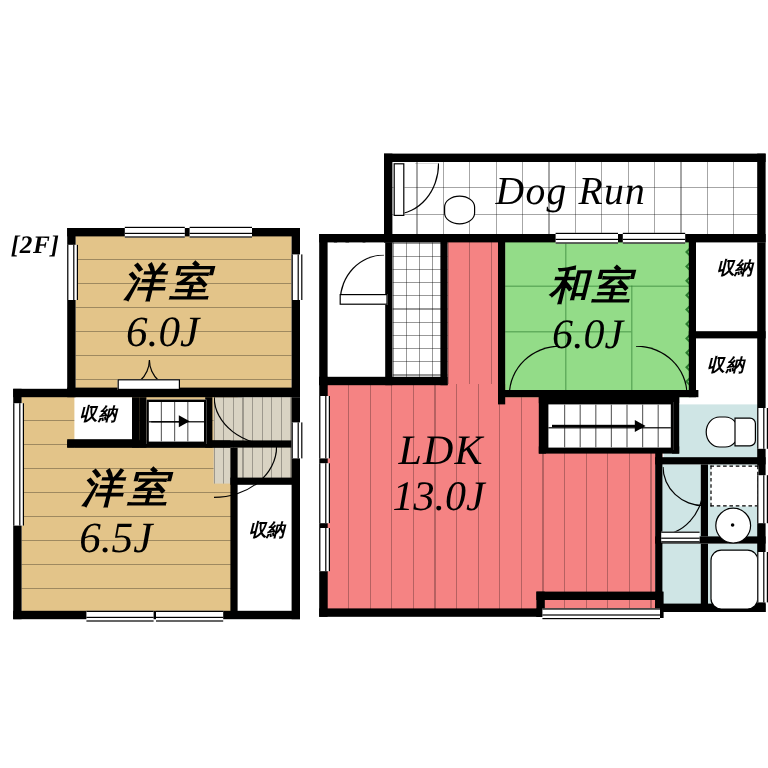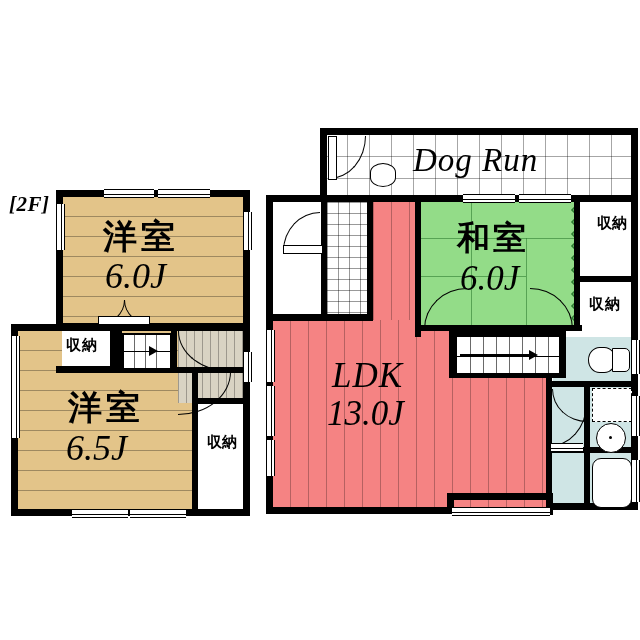--- a/index.html
+++ b/index.html
@@ -8,21 +8,21 @@
   #stage{position:relative;width:640px;height:640px;background:#fff;}
 
   
   .wall{position:absolute;background:#000;}
   .room{position:absolute;box-sizing:border-box;}
   .lbl{position:absolute;white-space:pre;line-height:1.05;
        font-family:"Liberation Serif","DejaVu Serif",serif;
        color:#000;pointer-events:none;}
   .floorTag{font-style:italic;font-weight:700;font-size:21px;letter-spacing:.5px;}
   .roomName{font-weight:400;text-align:center;}
-  .jp{font-family:"DejaVu Serif","Liberation Serif",serif;font-weight:700;}
+  .jp{font-family:"DejaVu Serif","Liberation Serif",serif;font-weight:700;font-style:italic;}
   .num{font-style:italic;font-weight:400;}
 
   
   .woodH{background:
       repeating-linear-gradient(to bottom,
         rgba(0,0,0,.30) 0 1px, rgba(0,0,0,0) 1px 20px),
       #E3C489;}
   .woodGrey{background:
       repeating-linear-gradient(to right,
         rgba(0,0,0,.28) 0 1px, rgba(0,0,0,0) 1px 8px),

